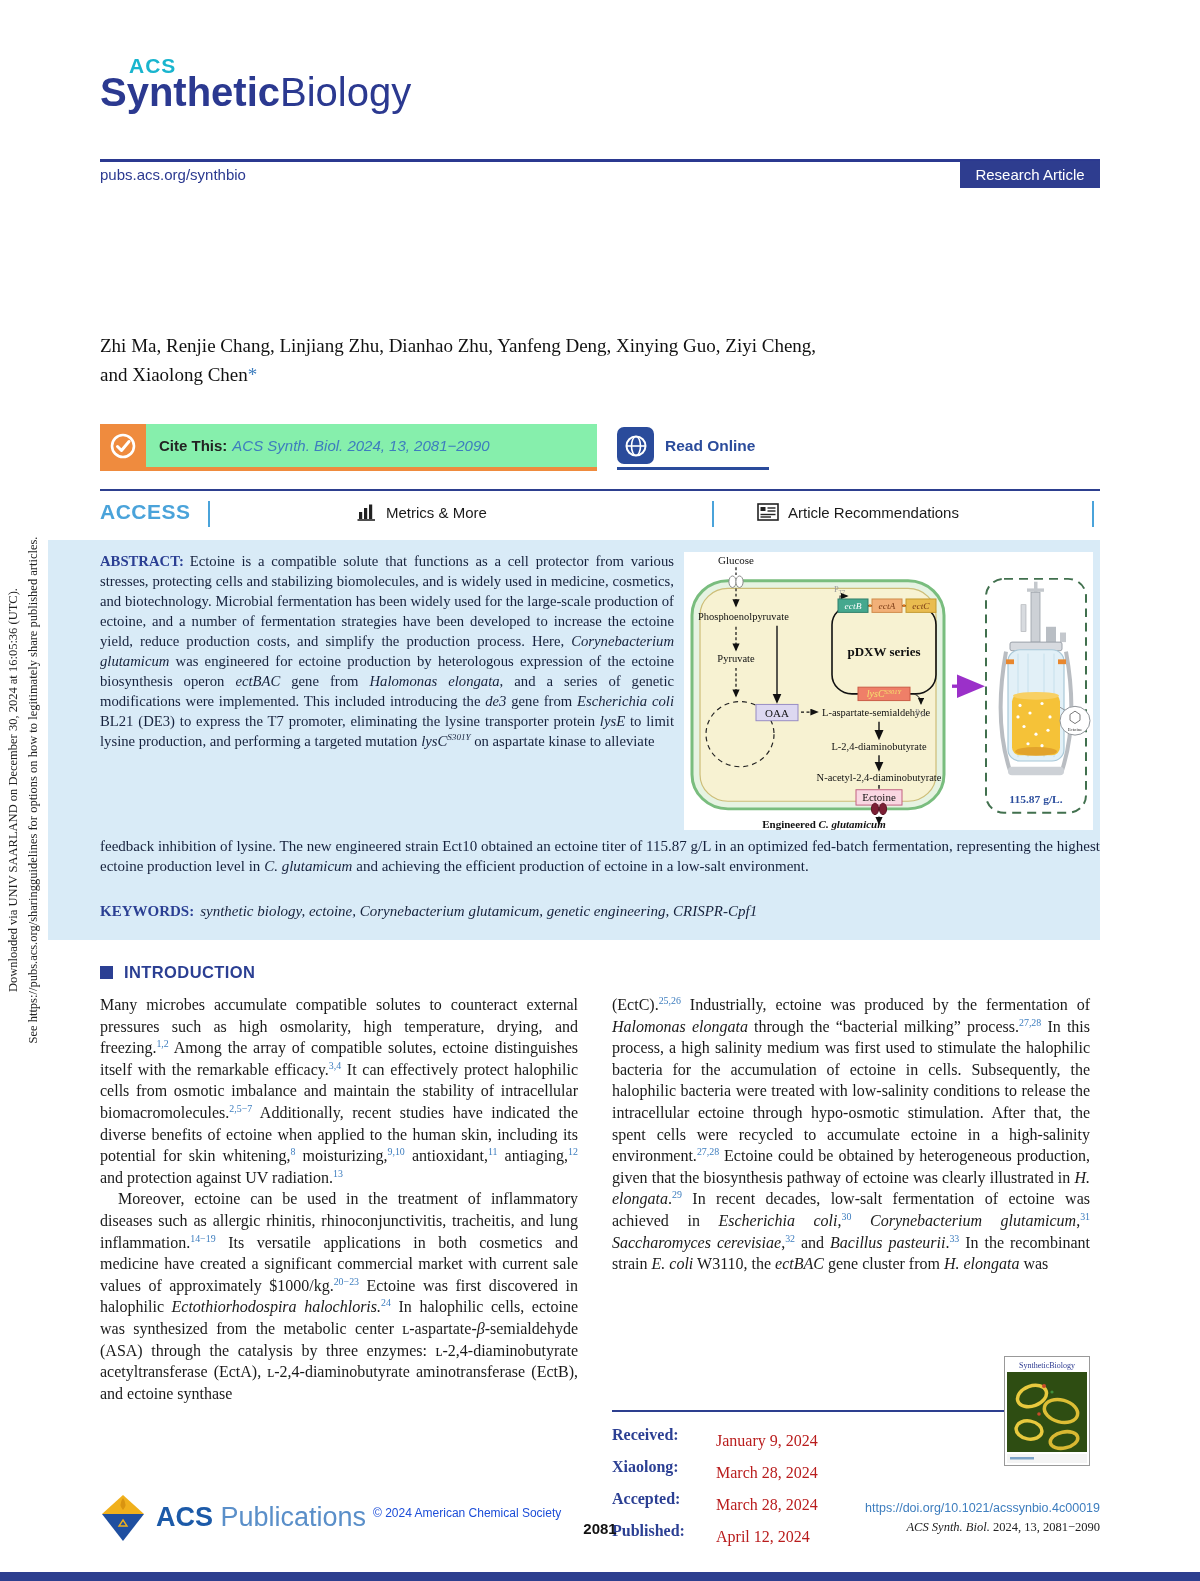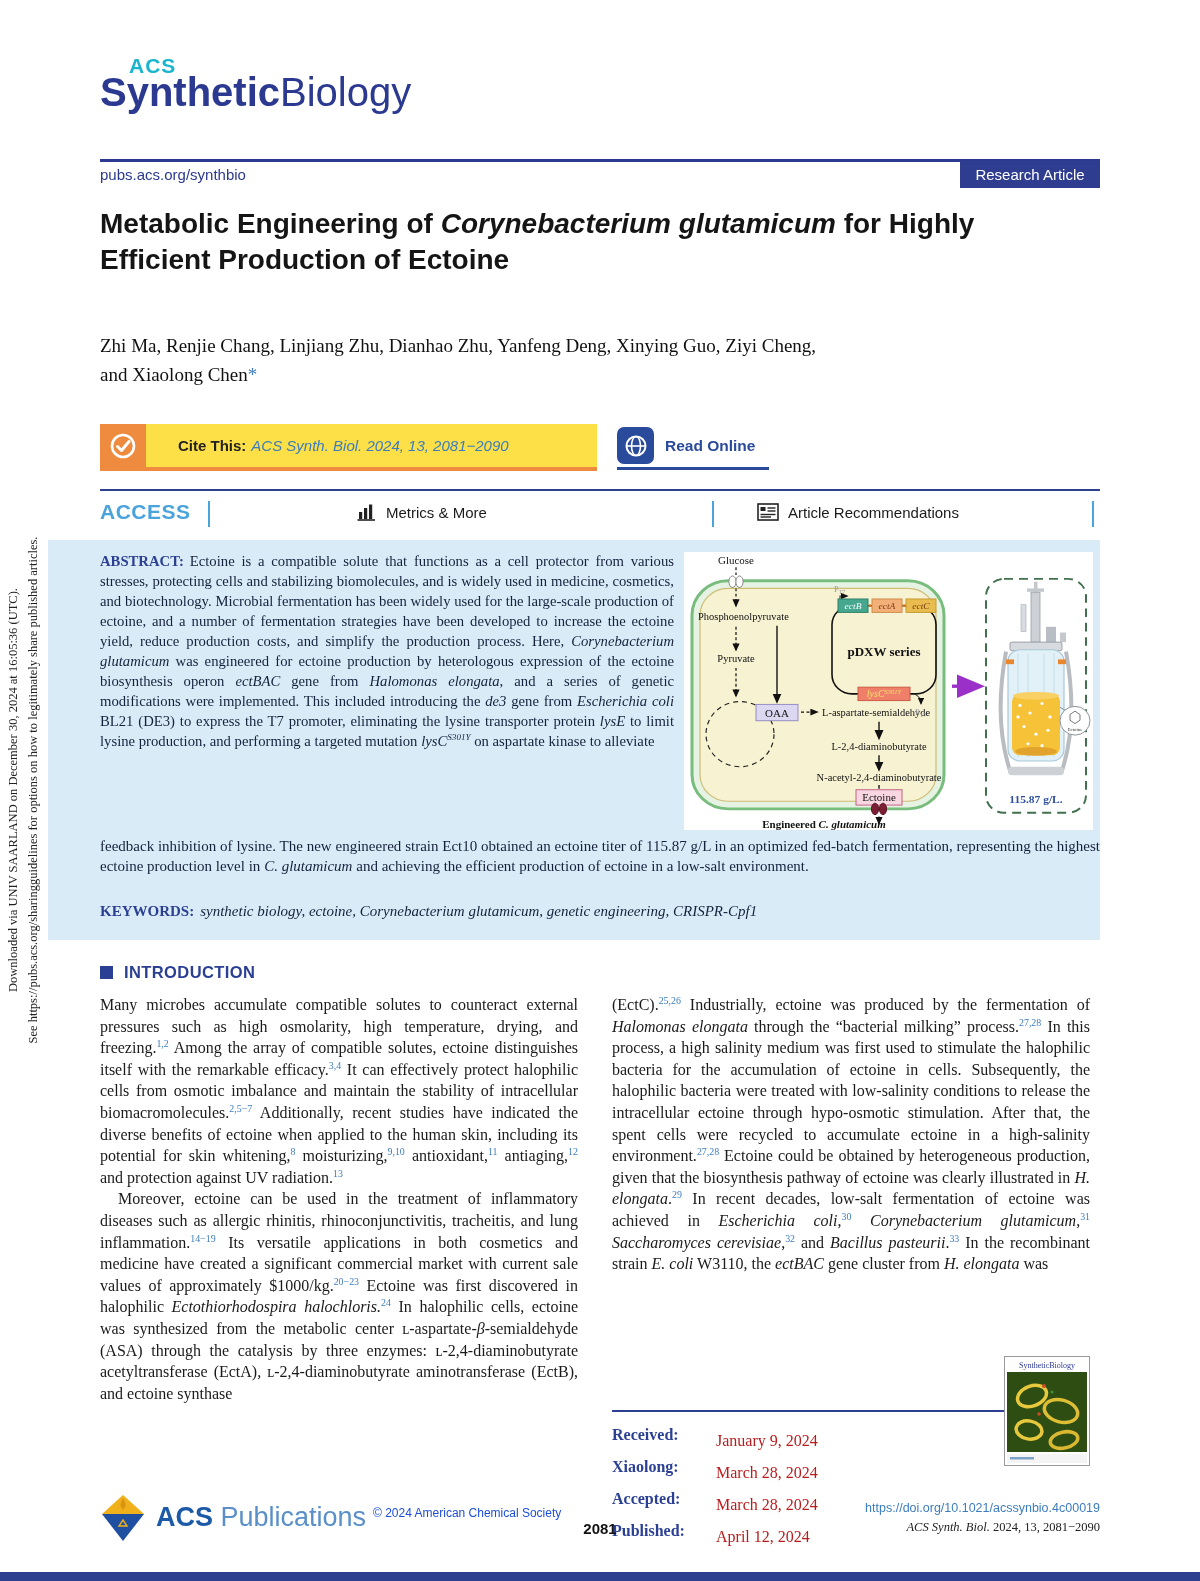--- a/index.html
+++ b/index.html
@@ -27,22 +27,22 @@
     font-size:15px;color:#2b3990;text-decoration:none;cursor:pointer;}
   .badge{position:absolute;left:960px;top:161px;width:140px;height:27px;background:#2e3d8f;color:#fff;
     font-family:"Liberation Sans",sans-serif;font-size:15px;display:flex;align-items:center;justify-content:center;}
 
   .title{position:absolute;left:100px;top:206px;width:995px;margin:0;
     font-family:"Liberation Sans",sans-serif;font-weight:bold;font-size:28px;line-height:1.27;color:#151515;}
   .published{position:absolute;left:100px;top:296px;width:1000px;font-size:17px;font-style:italic;}
   .authors{position:absolute;left:100px;top:332px;width:980px;font-size:19px;line-height:1.5;color:#111;}
 
   
-  .cite-box{position:absolute;left:100px;top:424px;width:497px;height:43px;background:#fde047;
-    border-bottom:4px solid #ef8b3e;display:flex;align-items:center;cursor:pointer;gap:19px;}
+  .cite-box{position:absolute;left:100px;top:424px;width:497px;height:43px;background:#86efac;
+    border-bottom:4px solid #ef8b3e;display:flex;align-items:center;cursor:pointer;}
   .cite-icon{width:46px;height:43px;background:#ef8b3e;flex:0 0 46px;display:flex;align-items:center;justify-content:center;}
   .cite-text{padding-left:13px;font-family:"Liberation Sans",sans-serif;font-size:15px;}
   .cite-label{font-weight:bold;color:#222;}
   .cite-ref{font-style:italic;color:#3d7dbe;margin-left:5px;cursor:pointer;}
   .read-box{position:absolute;left:617px;top:424px;width:152px;height:43px;
     border-bottom:3.5px solid #2a4b9b;display:flex;align-items:center;cursor:pointer;}
   .read-icon{width:37px;height:37px;background:#2a4b9b;border-radius:7px;display:flex;align-items:center;justify-content:center;}
   .read-label{font-family:"Liberation Sans",sans-serif;font-weight:bold;font-size:15.5px;color:#2a4b9b;margin-left:11px;}
 
   
@@ -110,21 +110,20 @@
   </div>
 
   <div class="logo">
     <div class="logo-acs">ACS</div>
     <div class="logo-word"><span class="logo-bold">Synthetic</span><span class="logo-light">Biology</span></div>
   </div>
   <div class="header-rule"></div>
   <a class="site-url">pubs.acs.org/synthbio</a>
   <div class="badge">Research Article</div>
 
-  <h1 class="title"><span>Metabolic Engineering of </span><span class="it">Corynebacterium glutamicum</span><span> for Highly</span><br><span>Efficient Production of Ectoine</span></h1>
   <div class="authors"><span>Zhi Ma, Renjie Chang, Linjiang Zhu, Dianhao Zhu, Yanfeng Deng, Xinying Guo, Ziyi Cheng,</span><br><span>and Xiaolong Chen</span><span class="link">*</span></div>
 
   <div class="cite-box">
     <div class="cite-icon">
       <svg width="28" height="28" viewBox="0 0 28 28">
           <circle cx="14" cy="14" r="11" fill="none" stroke="#fff" stroke-width="2.6"></circle>
           <path d="M8.5 14.5 L12.5 18.5 L20 9.5" fill="none" stroke="#fff" stroke-width="3" stroke-linecap="round" stroke-linejoin="round"></path>
         </svg>
     </div>
     <div class="cite-text">

